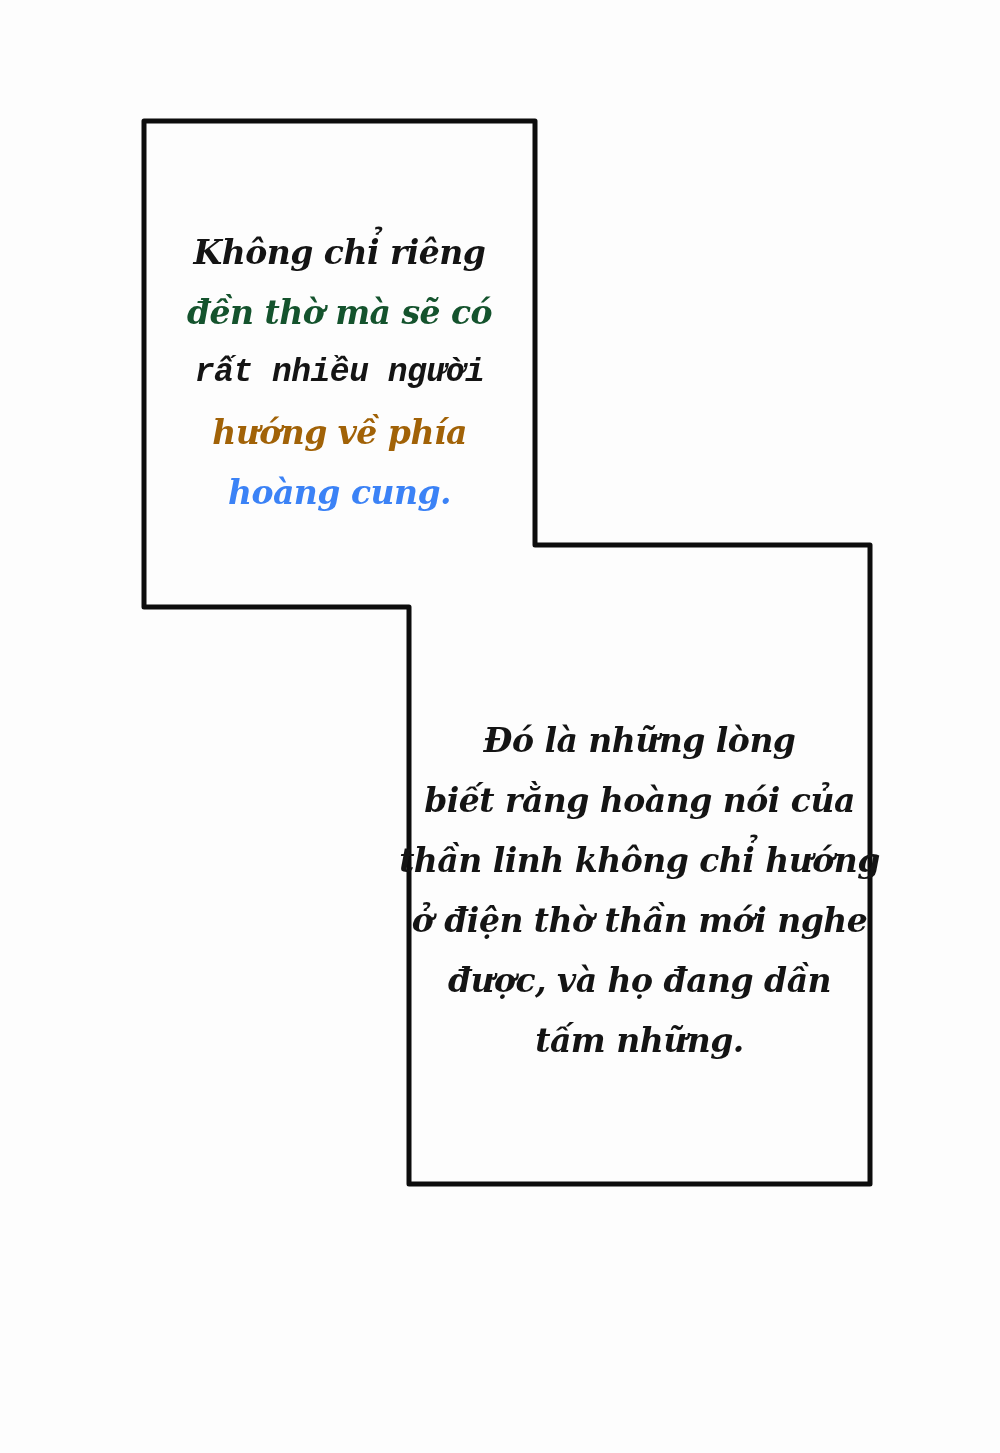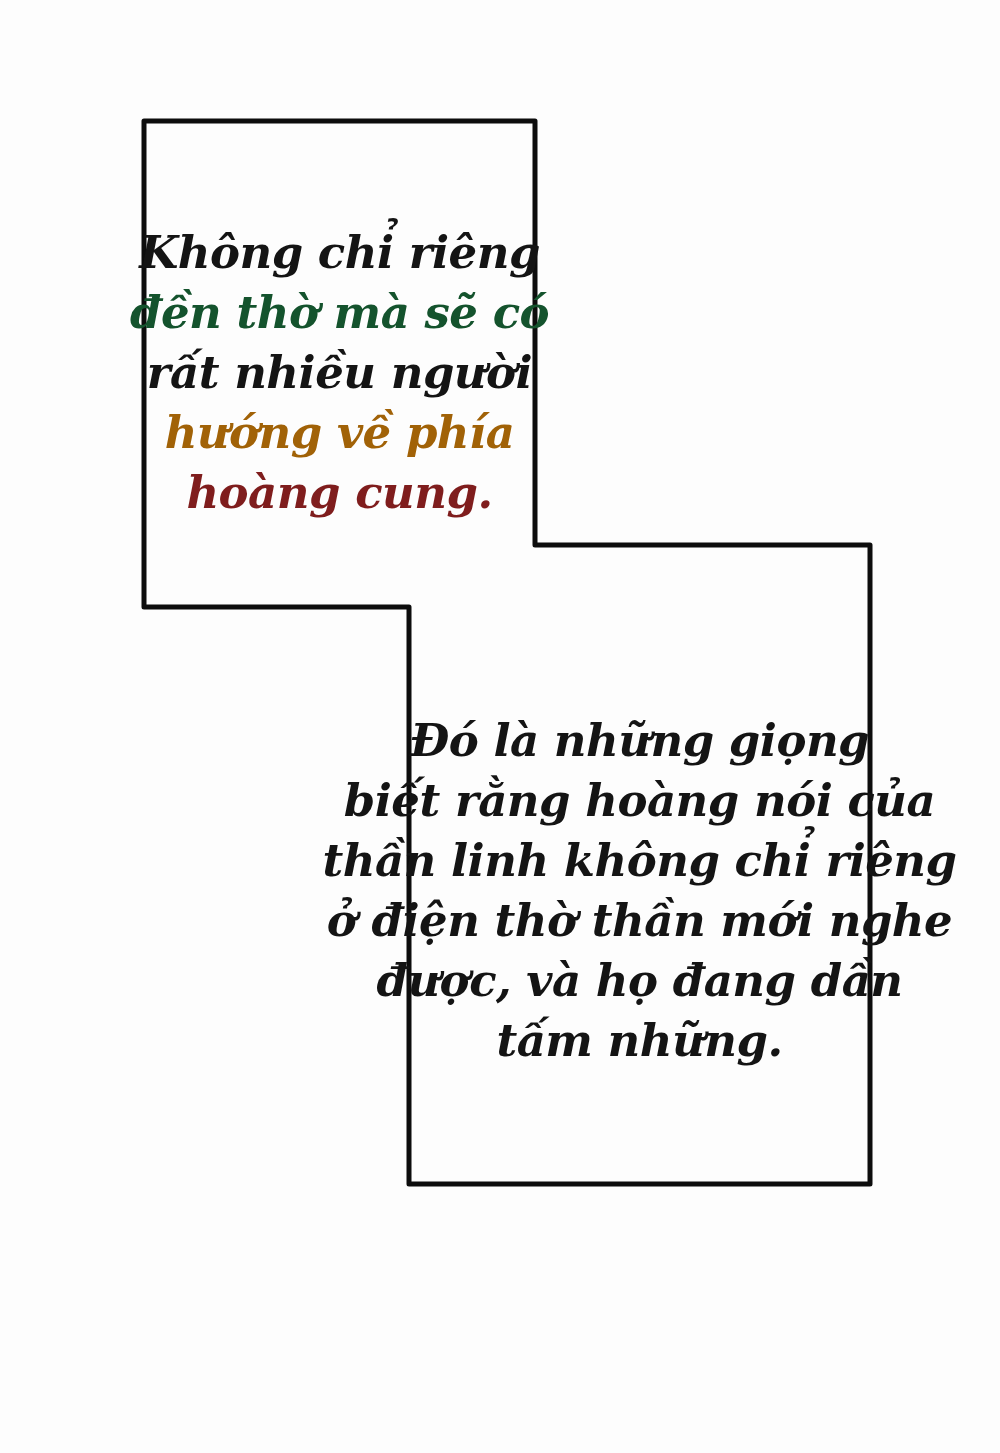--- a/index.html
+++ b/index.html
@@ -32,21 +32,21 @@
     display: flex;
     flex-direction: column;
     align-items: center;
     justify-content: center;
     text-align: center;
   }
   .dialogue .line {
     display: block;
     font-style: italic;
     font-weight: bold;
-    font-size: 45px;
+    font-size: 33px;
     line-height: 60px;
     letter-spacing: -0.5px;
     white-space: nowrap;
   }
   .dialogue-1 {
     left: 144px;
     top: 121px;
     width: 391px;
     height: 486px;
     transform: translateY(9px);
@@ -64,27 +64,27 @@
 
 <div class="page">
 
   <svg class="outline-svg" viewBox="0 0 1000 1453" xmlns="http://www.w3.org/2000/svg">
     <polygon points="144,121 535,121 535,545 870,545 870,1184 409,1184 409,607 144,607" fill="#fdfdfd" stroke="#0d0d0d" stroke-width="5" stroke-linejoin="round"></polygon>
   </svg>
 
   <div class="dialogue dialogue-1">
     <span class="line" style="color: rgb(20, 20, 20);">Không chỉ riêng</span>
     <span class="line" style="color: #14532d;">đền thờ mà sẽ có</span>
-    <span class="line" style="color: rgb(20, 20, 20);">rất nhiều người</span>
+    <span class="line" style="color: rgb(20, 20, 20); font-family: Liberation Mono, monospace;">rất nhiều người</span>
     <span class="line" style="color: #a16207;">hướng về phía</span>
-    <span class="line" style="color: #7f1d1d;">hoàng cung.</span>
+    <span class="line" style="color: #3b82f6;">hoàng cung.</span>
   </div>
 
   <div class="dialogue dialogue-2">
-    <span class="line" style="color: rgb(20, 20, 20);">Đó là những giọng</span>
+    <span class="line" style="color: rgb(20, 20, 20);">Đó là những lòng</span>
     <span class="line" style="color: rgb(20, 20, 20);">biết rằng hoàng nói của</span>
-    <span class="line" style="color: rgb(20, 20, 20);">thần linh không chỉ riêng</span>
+    <span class="line" style="color: rgb(20, 20, 20);">thần linh không chỉ hướng</span>
     <span class="line" style="color: rgb(20, 20, 20);">ở điện thờ thần mới nghe</span>
     <span class="line" style="color: rgb(20, 20, 20);">được, và họ đang dần</span>
     <span class="line" style="color: rgb(20, 20, 20);">tấm những.</span>
   </div>
 
 </div>
 
 </body></html>

